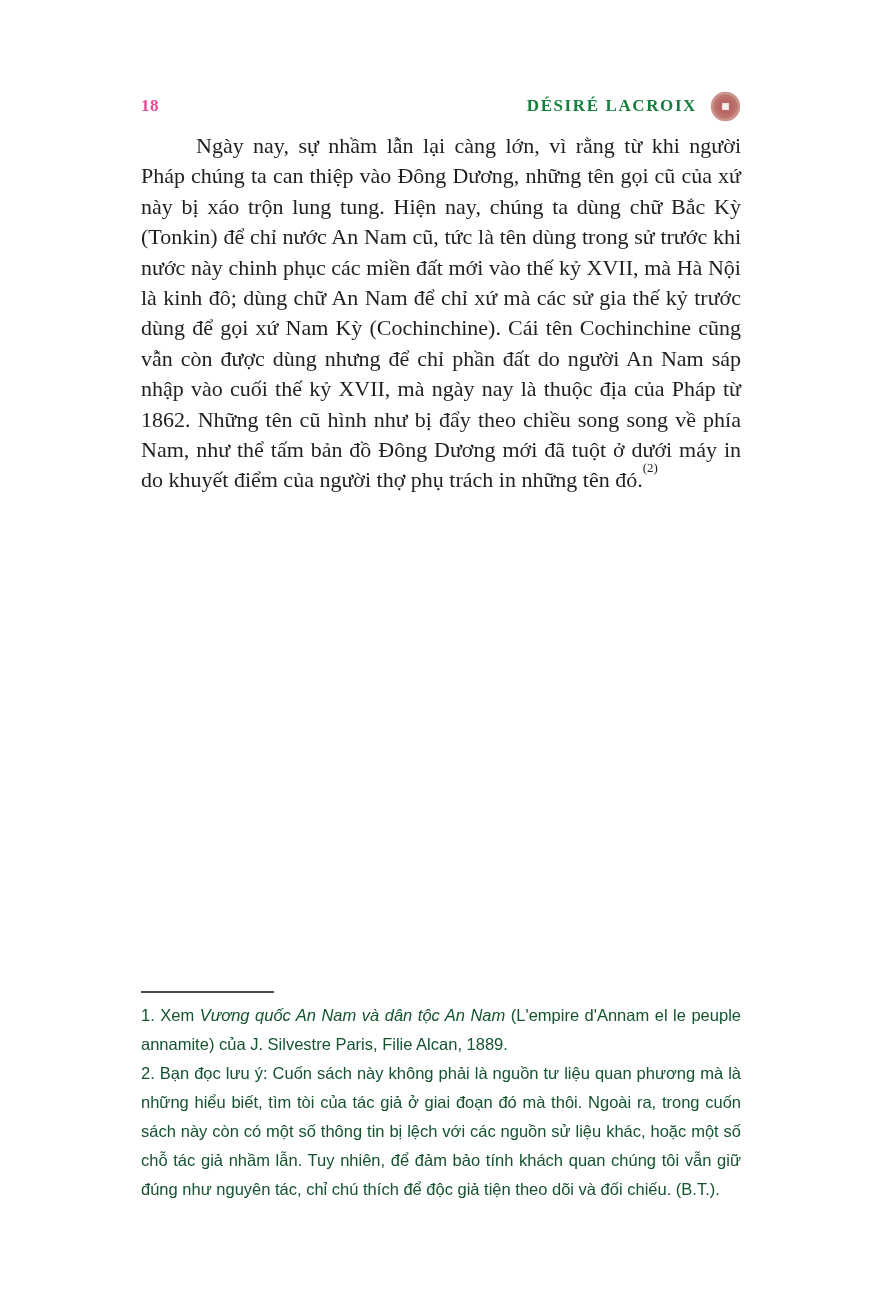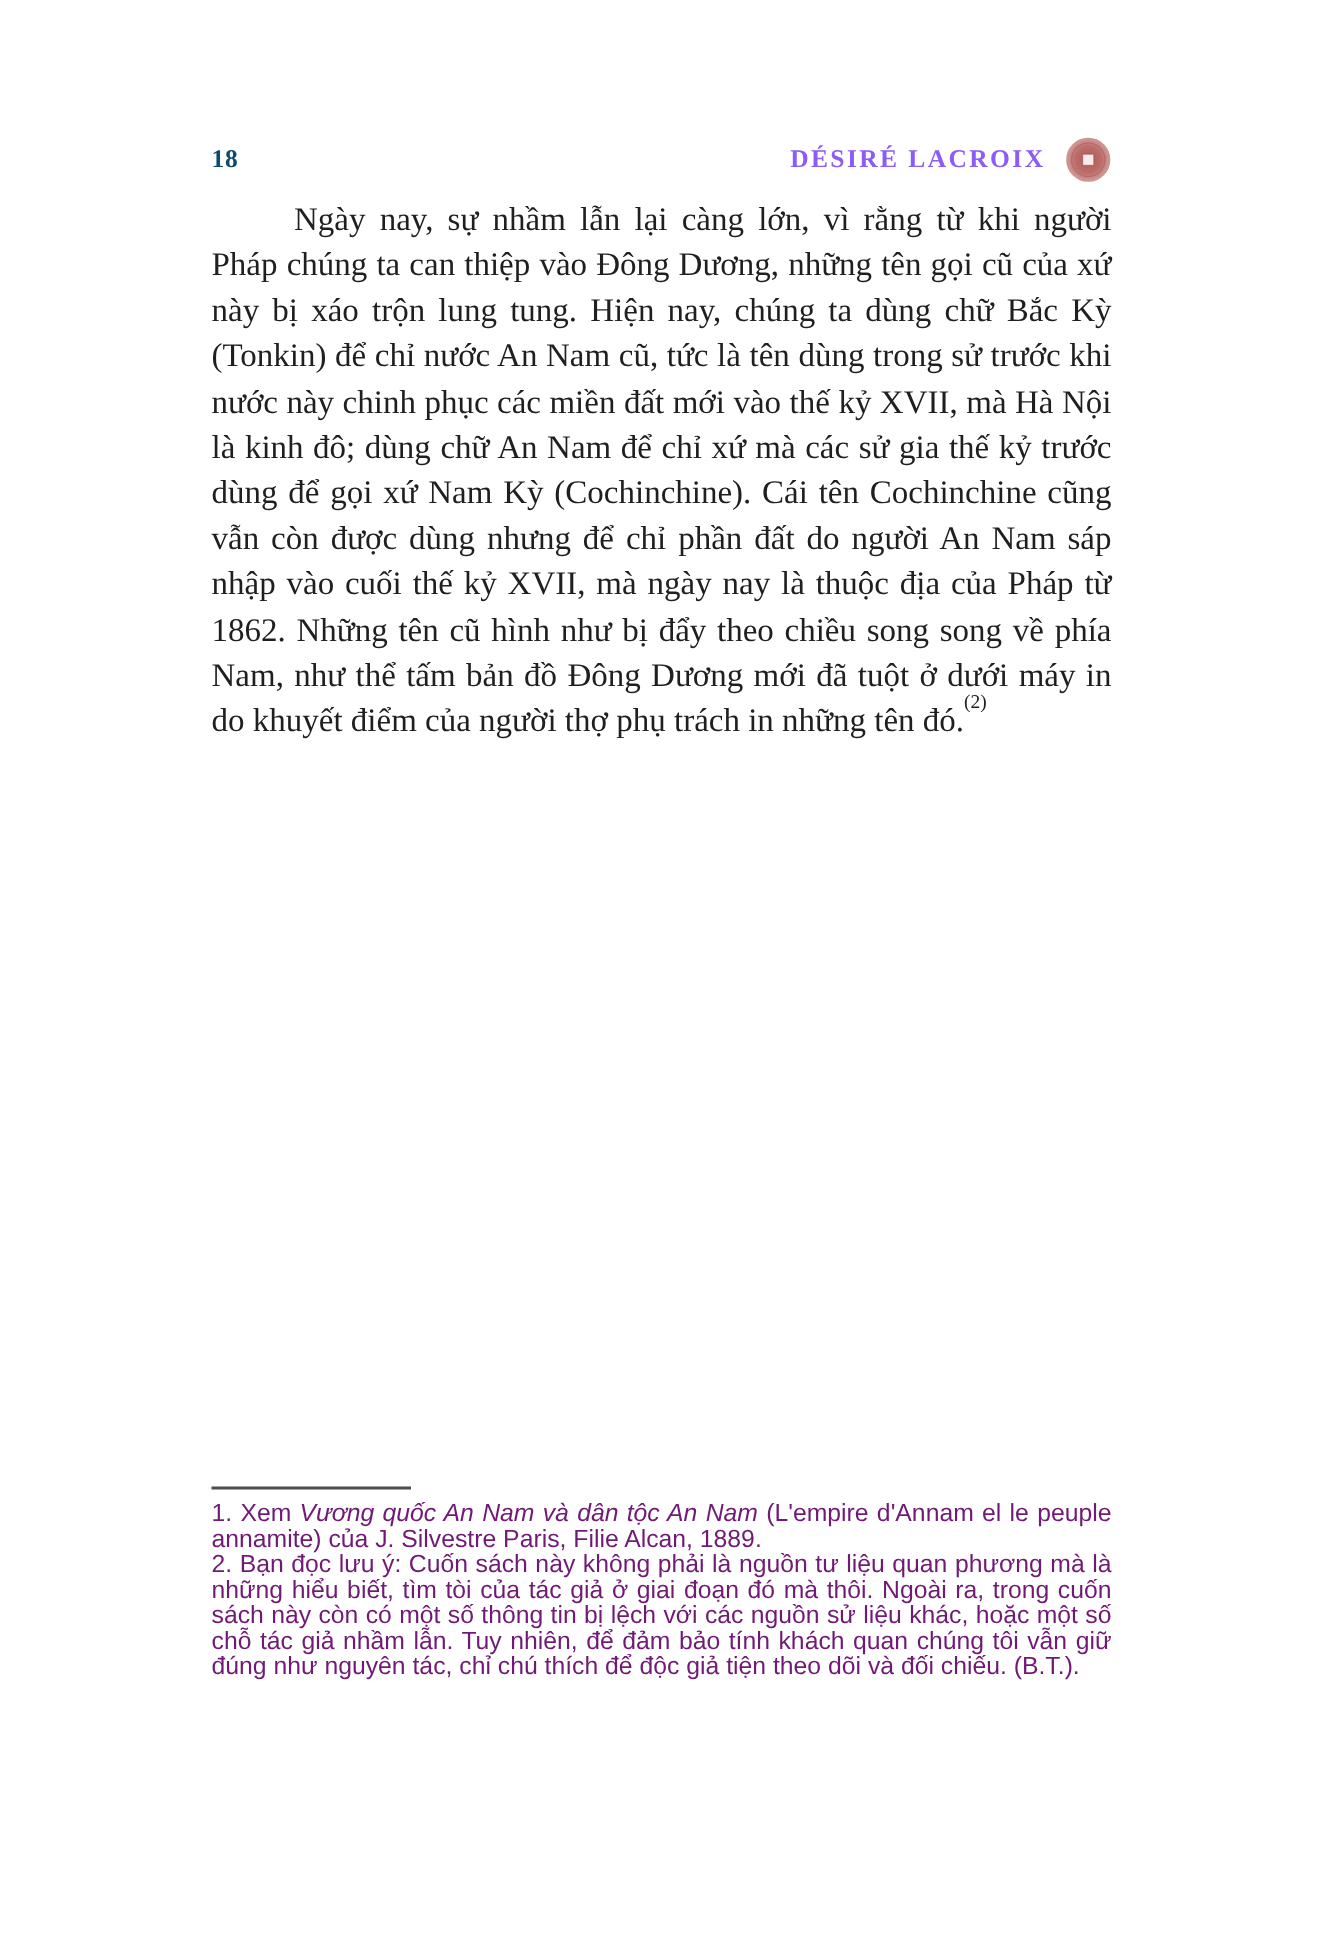--- a/index.html
+++ b/index.html
@@ -21,33 +21,33 @@
     height: 36px;
     display: flex;
     justify-content: space-between;
     align-items: center;
   }
   .page-number {
     font-family: "Liberation Serif", serif;
     font-weight: bold;
     font-size: 17px;
     letter-spacing: 0.5px;
-    color: #0c4a6e;
+    color: #ec4899;
   }
   .header-right {
     display: flex;
     align-items: center;
     gap: 13px;
   }
   .running-author {
     font-family: "Liberation Serif", serif;
     font-weight: bold;
     font-size: 17px;
     letter-spacing: 1.6px;
-    color: #8b5cf6;
+    color: #15803d;
   }
   .coin {
     width: 31px;
     height: 31px;
     display: block;
   }
 
   
   .body-text {
     position: absolute;
@@ -71,22 +71,22 @@
   }
 
   
   .footnotes {
     position: absolute;
     left: 141px;
     top: 991px;
     width: 600px;
     font-family: "Liberation Sans", sans-serif;
     font-size: 16.5px;
-    line-height: 17px;
-    color: #701a75;
+    line-height: 29px;
+    color: #14532d;
     text-align: justify;
   }
   .footnote-rule {
     width: 133px;
     height: 0;
     border: none;
     border-top: 2px solid #4d4d4d;
     margin: 0 0 8px 0;
   }
   .footnotes p { margin: 0; }

